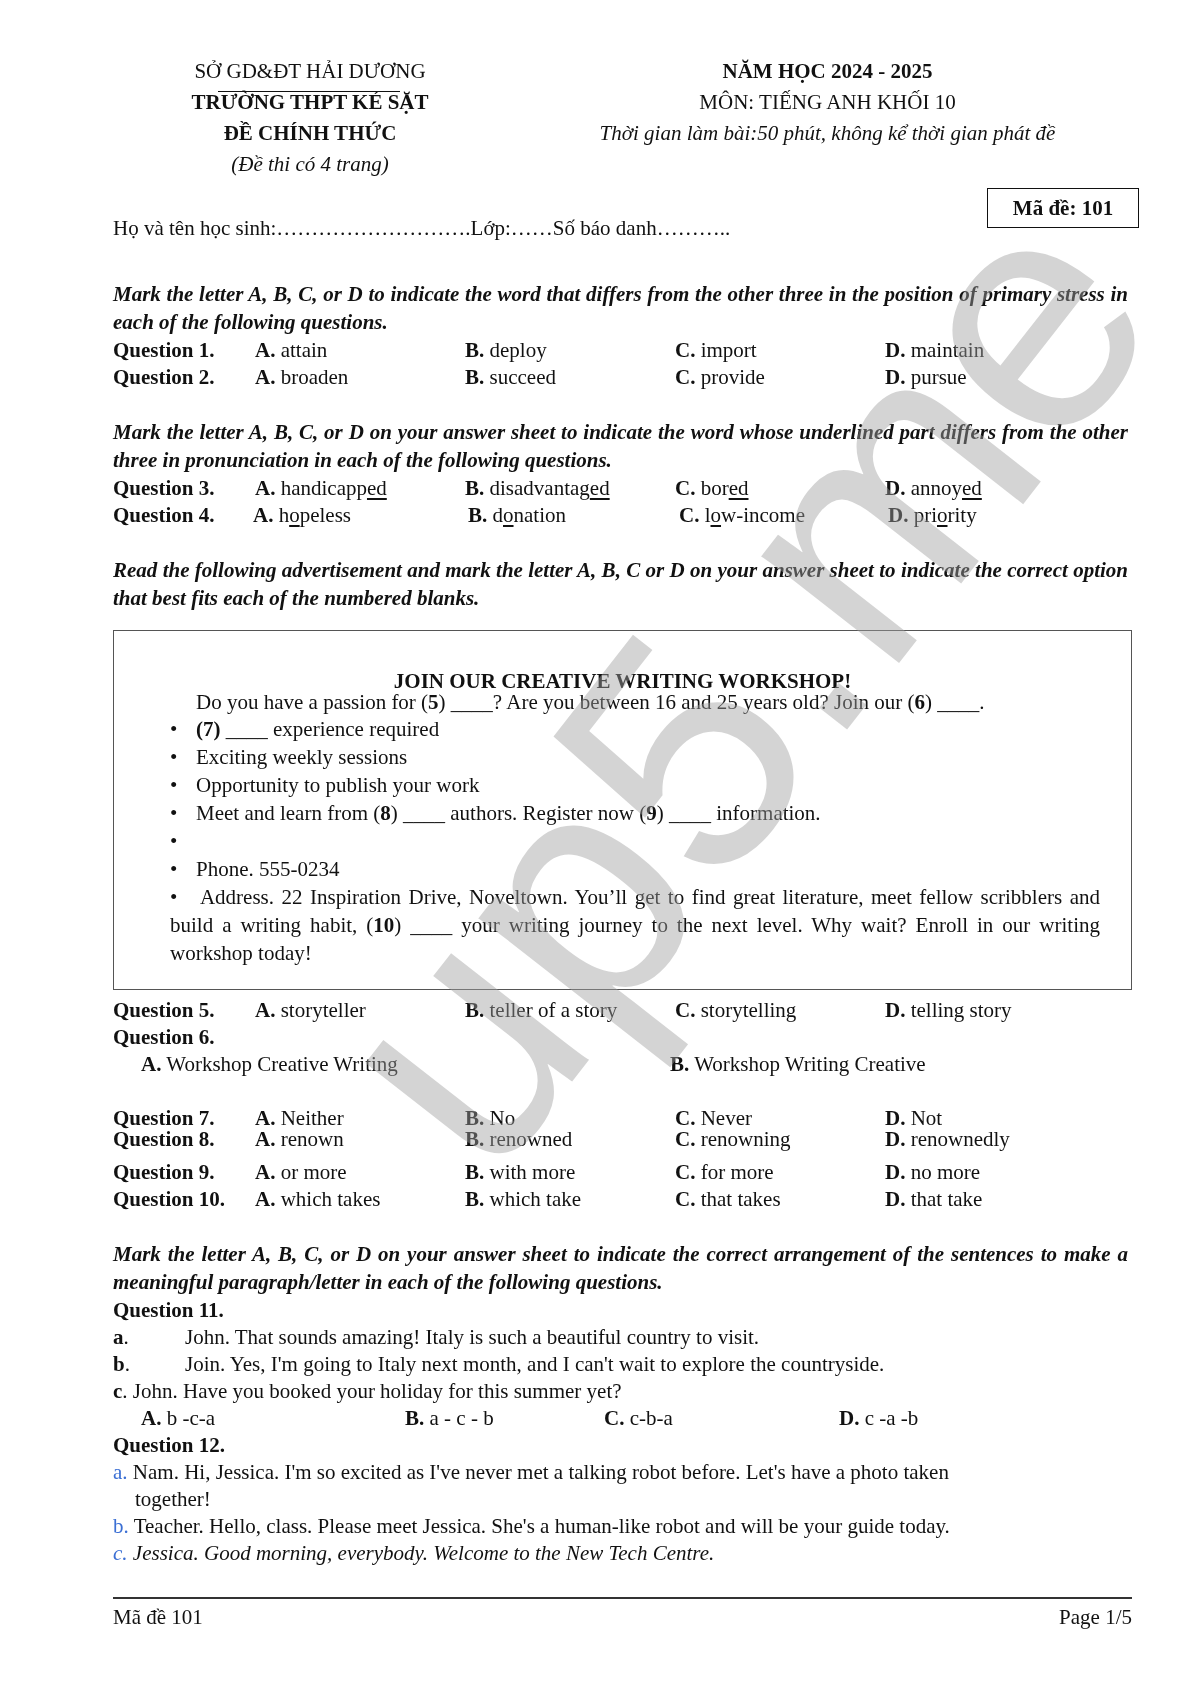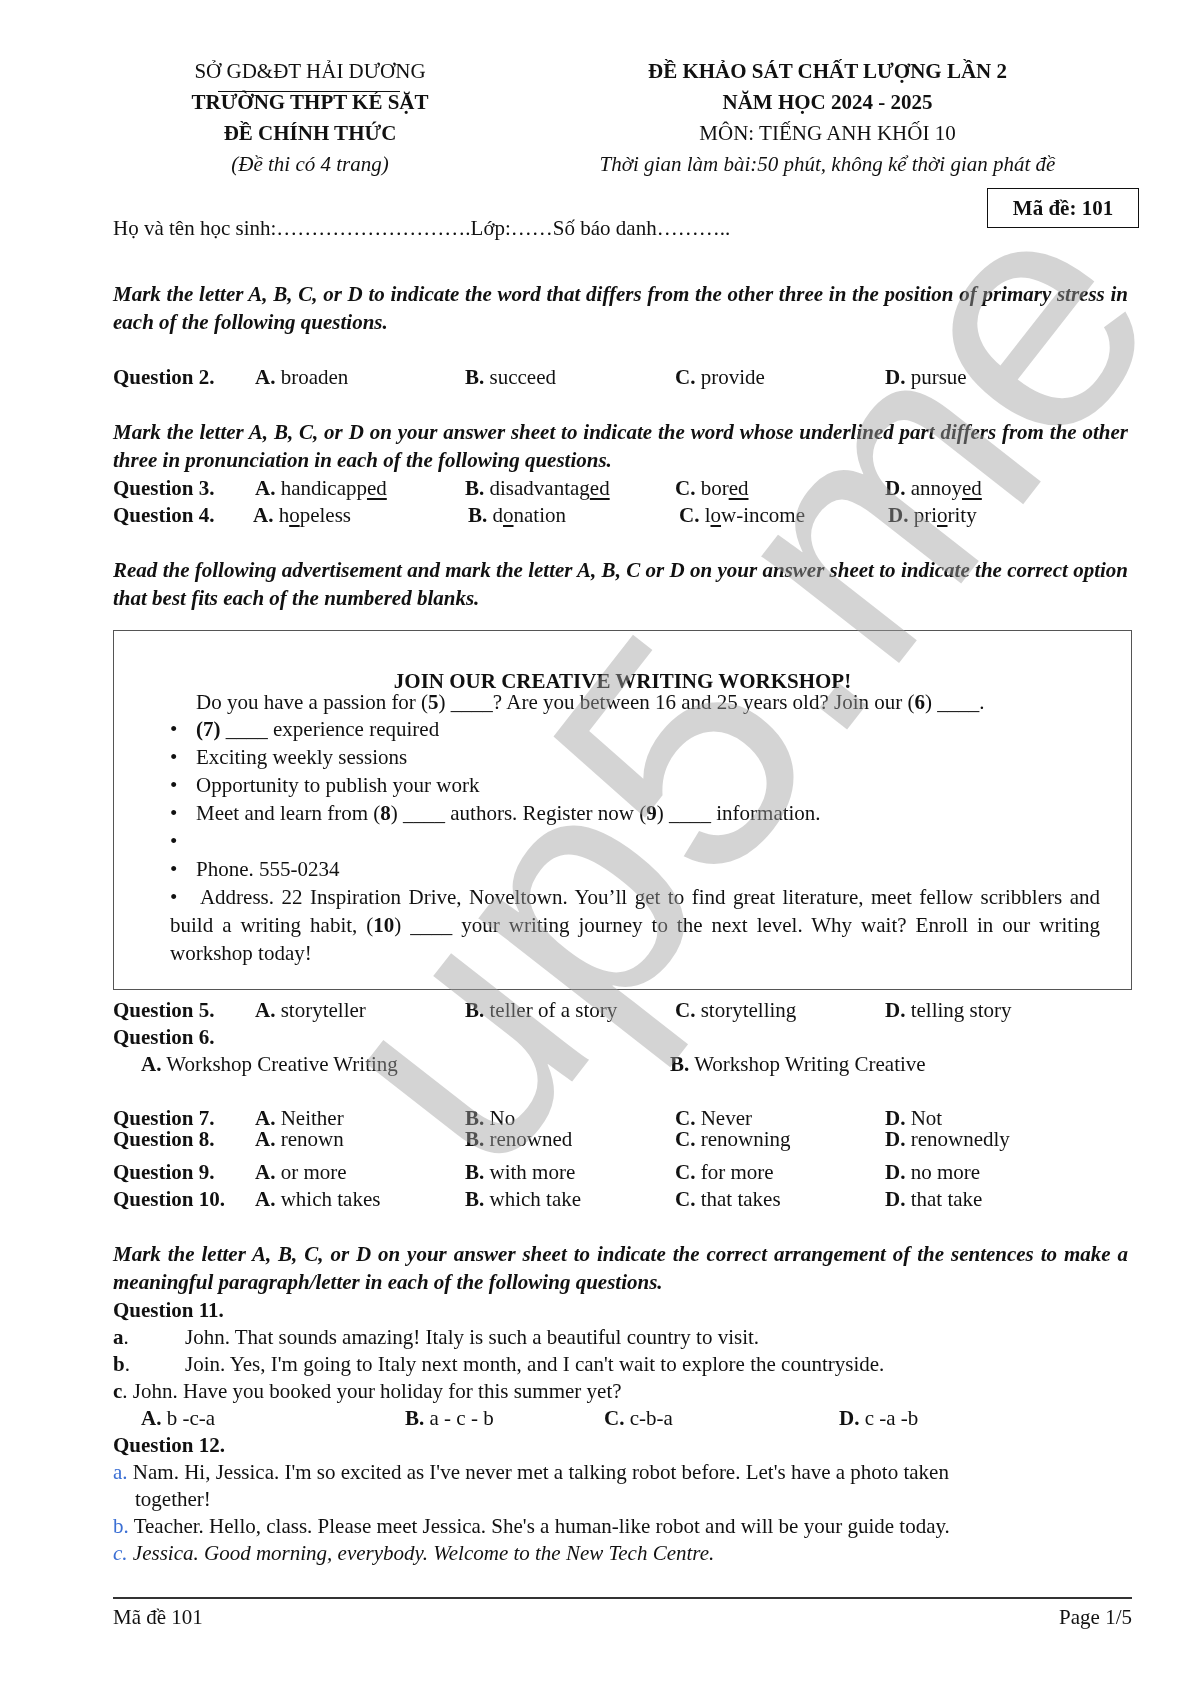--- a/index.html
+++ b/index.html
@@ -37,31 +37,37 @@
 
   <div class="hdr-left">
     <div>SỞ GD&amp;ĐT HẢI DƯƠNG</div>
     <div class="b">TRƯỜNG THPT KẺ SẶT</div>
     <div class="b">ĐỀ CHÍNH THỨC</div>
     <div class="it">(Đề thi có 4 trang)</div>
   </div>
   <div class="hdr-underline"></div>
 
   <div class="hdr-right">
-    <div class="b">ĐỀ KHẢO SÁT CHẤT LƯỢNG LẦN 2</div>
     <div class="b">NĂM HỌC 2024 - 2025</div>
     <div>MÔN: TIẾNG ANH KHỐI 10</div>
     <div class="it">Thời gian làm bài:50 phút, không kể thời gian phát đề</div>
   </div>
 
   <div class="code-box">Mã đề: 101</div>
 
   <div class="student-line abs">Họ và tên học sinh:……………………….Lớp:……Số báo danh………..</div>
 
   <div class="instr" style="top:280px;">Mark the letter A, B, C, or D to indicate the word that differs from the other three in the position of primary stress in each of the following questions.</div>
+  <div class="qrow" style="top:336px;">
+    <span class="qlabel">Question 1.</span>
+    <span class="ca"><b>A.</b> <span>attain</span></span>
+    <span class="cb"><b>B.</b> <span>deploy</span></span>
+    <span class="cc"><b>C.</b> <span>import</span></span>
+    <span class="cd"><b>D.</b> <span>maintain</span></span>
+  </div>
   <div class="qrow" style="top:363px;">
     <span class="qlabel">Question 2.</span>
     <span class="ca"><b>A.</b> <span>broaden</span></span>
     <span class="cb"><b>B.</b> <span>succeed</span></span>
     <span class="cc"><b>C.</b> <span>provide</span></span>
     <span class="cd"><b>D.</b> <span>pursue</span></span>
   </div>
 
   <div class="instr" style="top:418px;">Mark the letter A, B, C, or D on your answer sheet to indicate the word whose underlined part differs from the other three in pronunciation in each of the following questions.</div>
   <div class="qrow" style="top:474px;">

